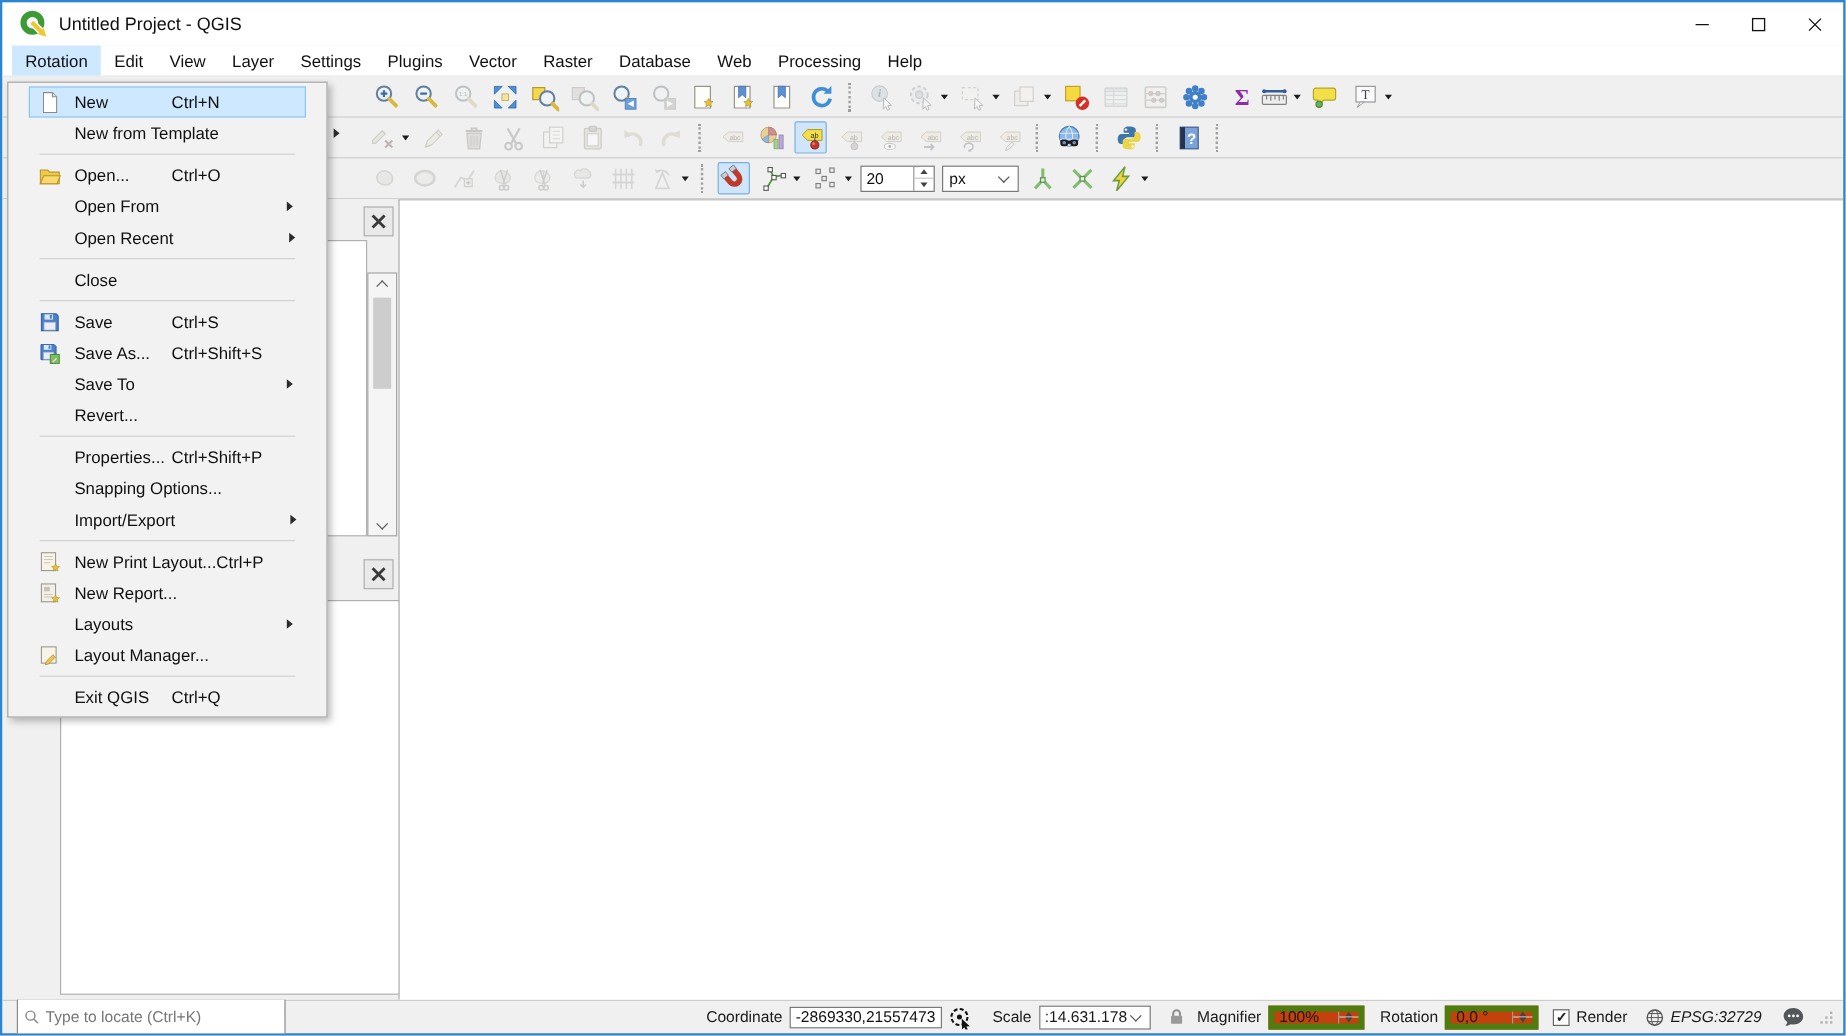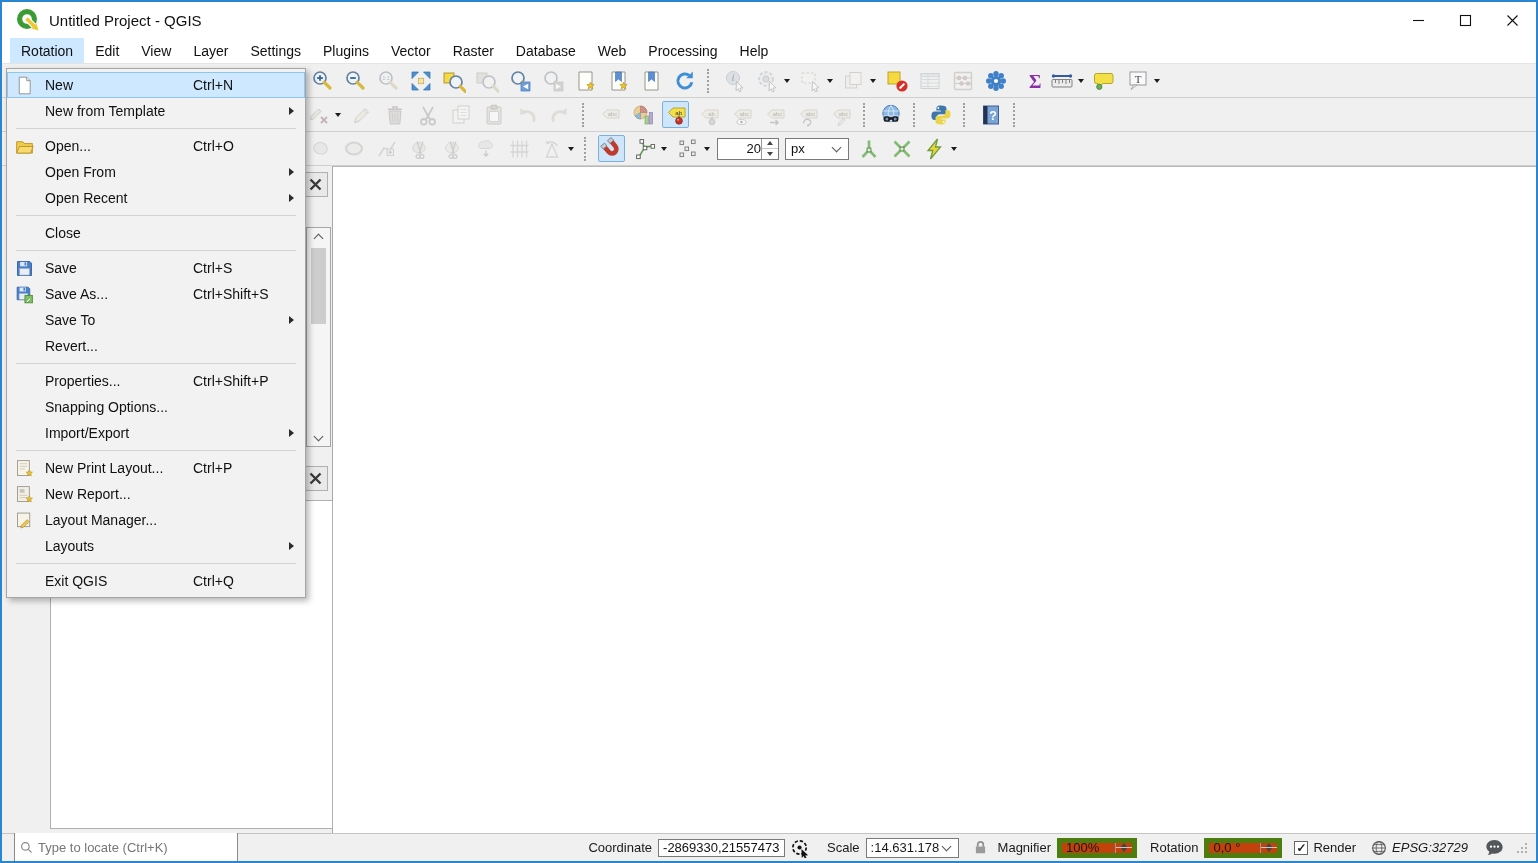--- a/index.html
+++ b/index.html
@@ -27,21 +27,21 @@
   .tb-grp { display:flex; align-items:center; gap:2px; }
   .tb-btn { width:27px; height:27px; display:flex; align-items:center; justify-content:center;
             border:1px solid transparent; border-radius:2px; }
   .tb-btn svg { width:24px; height:24px; }
   .tb-btn.dis { filter:grayscale(.65); opacity:.40; }
   .tb-btn.pressed { background:#cfe6fa; border-color:#7ab0e0; }
   .tb-dd { width:0; height:0; border-left:3.5px solid transparent; border-right:3.5px solid transparent;
            border-top:4.5px solid #1c1c1c; margin:0 1px; }
   .tb-handle { width:5px; height:24px; border-left:2px dotted #9f9f9f; margin:0 3px; }
   .tb-spin { width:62px; height:22px; background:#fff; border:1px solid #7a7a7a; display:flex; align-items:center; }
-  .tb-spin .val { flex:1; font-size:13px; padding-left:4px; color:#111;text-align:right; }
+  .tb-spin .val { flex:1; font-size:13px; padding-left:4px; color:#111; }
   .spinner { width:17px; height:100%; border-left:1px solid #9a9a9a; display:flex; flex-direction:column; }
   .spinner .half { flex:1; display:flex; align-items:center; justify-content:center; }
   .spinner .half + .half { border-top:1px solid #c8c8c8; }
   .tri-up { width:0; height:0; border-left:3.5px solid transparent; border-right:3.5px solid transparent; border-bottom:4.5px solid #444; }
   .tri-dn { width:0; height:0; border-left:3.5px solid transparent; border-right:3.5px solid transparent; border-top:4.5px solid #444; }
   .tb-combo { width:64px; height:22px; background:#fff; border:1px solid #7a7a7a; display:flex; align-items:center; }
   .tb-combo .val { flex:1; font-size:13px; padding-left:5px; color:#111; }
   .chev { width:7px; height:7px; border-right:1.6px solid #555; border-bottom:1.6px solid #555;
           transform:rotate(45deg); margin-right:8px; margin-top:-3px; }
   
@@ -83,22 +83,22 @@
   #scale-combo { width:93px; margin-left:6px; }
   #magnifier-spin { width:80px; margin-left:6px; }
   #rotation-spin { width:78px; margin-left:6px; }
   .sb-icon { display:flex; align-items:center; }
   .sb-icon svg { display:block; }
   #render-check { width:14px; height:14px; background:#fff; border:1px solid #666; display:flex;
                   align-items:center; justify-content:center; font-size:12px; font-weight:bold; color:#222;
                   line-height:1; }
   #resize-grip { margin-left:10px; }
   
-  #project-menu { position:absolute; left:4px; top:66px; width:300px; background:#f2f2f2;
-                  border:1px solid #a5a5a5; box-shadow:3px 3px 6px rgba(0,0,0,.28); padding:3px 0;
+  #project-menu { position:absolute; left:4px; top:66px; width:267px; background:#f2f2f2;
+                  border:1px solid #a5a5a5; box-shadow:3px 3px 6px rgba(0,0,0,.28); padding:3px 17px;
                   z-index:50; }
   .pm-row { display:flex; align-items:center; height:26px; padding:0 2px; }
   .pm-row.hl { background:#cde8ff; outline:1px solid #8ec6f2; outline-offset:-1px; }
   .pm-icon { width:30px; display:flex; align-items:center; justify-content:center; flex:0 0 auto; }
   .pm-icon svg { width:21px; height:21px; }
   .pm-label { flex:1; font-size:14px; color:#101010; padding-left:6px; white-space:nowrap; }
   .pm-shortcut { width:96px; font-size:14px; color:#101010; text-align:left; flex:0 0 auto; }
   .pm-arrow { width:14px; display:flex; align-items:center; flex:0 0 auto; }
   .pm-arrow .tri { width:0; height:0; border-top:4px solid transparent; border-bottom:4px solid transparent;
                    border-left:5px solid #2b2b2b; }
@@ -998,38 +998,38 @@
             <rect x="6.5" y="5.8" width="5.5" height="4.2" fill="#c8c4b8"></rect>
             <path d="M6.5 13h8.5M6.5 15.5h8.5" stroke="#cfc8b4"></path>
             <path transform="translate(17.5,17.5)" d="M0-4l1.1 2.3 2.6.3-1.9 1.8.5 2.6L0 1.7-2.3 3l.5-2.6-1.9-1.8 2.6-.3z" fill="#e7c22f" stroke="#a8861c" stroke-width=".5"></path>
           </svg>
         </span>
         <span class="pm-label">New Report...</span>
         <span class="pm-shortcut"></span>
         <span class="pm-arrow"></span>
       </div>
       <div class="pm-row">
+        <span class="pm-icon"></span>
+        <span class="pm-label">Layouts</span>
+        <span class="pm-shortcut"></span>
+        <span class="pm-arrow">
+          <span class="tri"></span>
+        </span>
+      </div>
+      <div class="pm-row">
         <span class="pm-icon">
           <svg viewBox="0 0 24 24">
             <rect x="4" y="3.5" width="14" height="15.5" fill="#f7f3e8" stroke="#9a9488"></rect>
             <path d="M8.5 17.5l6.5-6.5 2.3 2.3-6.5 6.5-3 .7z" fill="#ecc94e" stroke="#a8862a" stroke-width=".7"></path>
           </svg>
         </span>
         <span class="pm-label">Layout Manager...</span>
         <span class="pm-shortcut"></span>
         <span class="pm-arrow"></span>
       </div>
-      <div class="pm-row">
-        <span class="pm-icon"></span>
-        <span class="pm-label">Layouts</span>
-        <span class="pm-shortcut"></span>
-        <span class="pm-arrow">
-          <span class="tri"></span>
-        </span>
-      </div>
       <div class="pm-sep"></div>
       <div class="pm-row">
         <span class="pm-icon"></span>
         <span class="pm-label">Exit QGIS</span>
         <span class="pm-shortcut">Ctrl+Q</span>
         <span class="pm-arrow"></span>
       </div>
     </div>
 </div>
 

